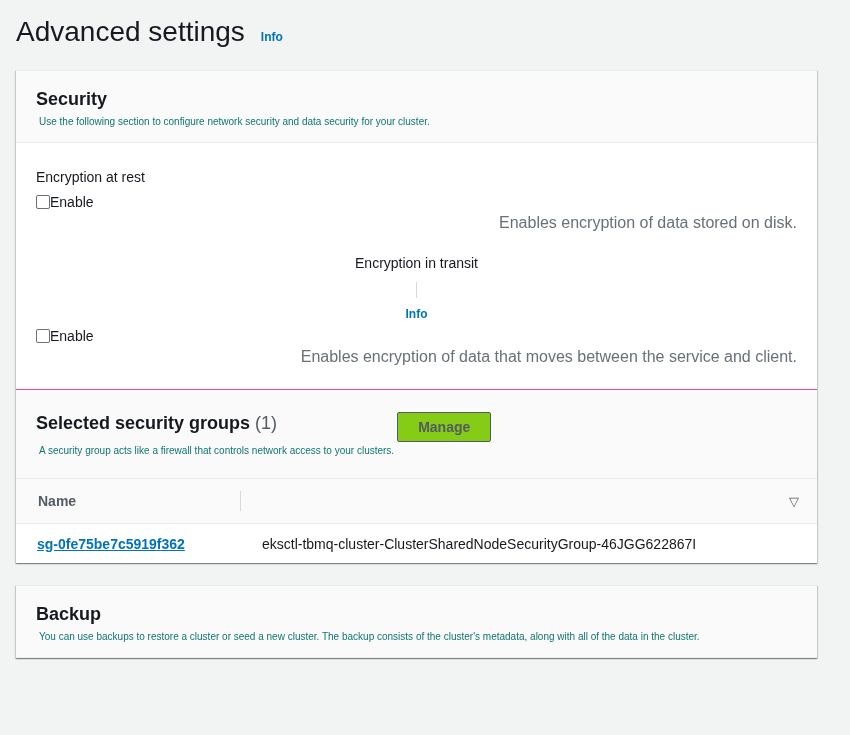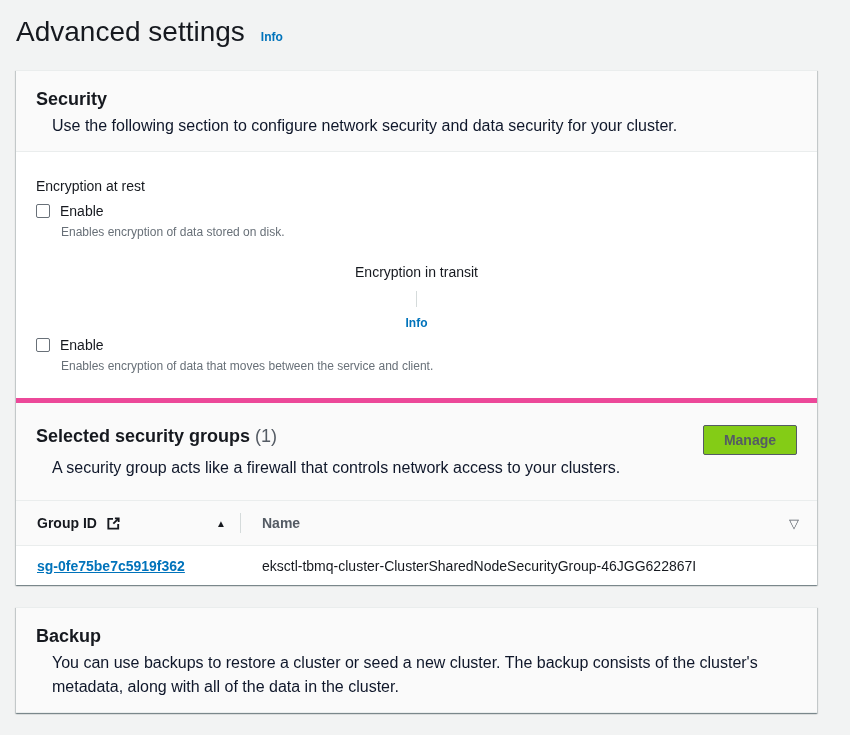--- a/index.html
+++ b/index.html
@@ -18,39 +18,39 @@
   .info-link { color: #0073bb; font-size: 12px; font-weight: 700; text-decoration: none; cursor: pointer; }
 
   .card {
     background: #fff;
     border-top: 1px solid #eaeded;
     box-shadow: 0 1px 1px 0 rgba(0,28,36,.3), 1px 1px 1px 0 rgba(0,28,36,.15), -1px 1px 1px 0 rgba(0,28,36,.15);
     margin-bottom: 22px;
   }
   .card-header { background: #fafafa; padding: 17px 20px 13px; border-bottom: 1px solid #eaeded; }
   .card-title { font-size: 18px; font-weight: 700; margin: 0; line-height: 22px; }
-  .card-desc { font-size: 16px; color: #0f172a; margin: 4px 16px 0; line-height: 1.5; }
+  .card-desc { font-size: 10px; color: #0f766e; margin: 4px 3px 0; line-height: 1.5; }
 
   .card-body { padding: 24px 20px; }
   .field + .field { margin-top: 22px; }
   .field-label-row { display: flex; align-items: center; gap: 9px; flex-direction: column; }
   .field-label { font-size: 14px; line-height: 20px; color: #16191f; }
   .v-divider { width: 1px; height: 16px; background: #d5dbdb; }
-  .checkbox-row { display: flex; align-items: center; gap: 10px; margin-top: 7px; cursor: pointer; }
+  .checkbox-row { display: flex; align-items: center; margin-top: 7px; cursor: pointer; }
   .checkbox {
     width: 14px; height: 14px; flex: none;
     border: 1px solid #687078; border-radius: 2px; background: #fff;
   }
   .checkbox-label { font-size: 14px; line-height: 16px; }
-  .help-text { font-size: 12px; color: #687078; margin: 5px 0 0 25px; line-height: 16px; }
+  .help-text { font-size: 16px; color: #687078; margin: 5px 0 0 25px; line-height: 16px; text-align: right; }
 
   .sub-header {
-    background: #fafafa; border-top: 5px solid #ec4899;
+    background: #fafafa; border-top: 1px solid #ec4899;
     padding: 22px 20px 20px;
-    display: flex; justify-content: space-between; align-items: flex-start;
+    display: flex; align-items: flex-start;
   }
   .sub-title { font-size: 18px; font-weight: 700; margin: 0; line-height: 22px; }
   .sub-count { font-weight: 400; color: #545b64; }
   .sub-header .card-desc { margin-top: 9px; }
   .btn-secondary {
     background: #84cc16; border: 1px solid #545b64; border-radius: 2px;
     color: #545b64; font-weight: 700; font-size: 14px; line-height: 18px;
     padding: 5px 20px; font-family: inherit; cursor: pointer;
   }
 
@@ -116,31 +116,20 @@
 
     <div class="sub-header">
       <div>
         <h2 class="sub-title"><span>Selected security groups</span> <span class="sub-count">(1)</span></h2>
         <p class="card-desc">A security group acts like a firewall that controls network access to your clusters.</p>
       </div>
       <button class="btn-secondary">Manage</button>
     </div>
 
     <div class="table-head">
-      <div class="th th-groupid">
-        <span>Group ID</span>
-        <span class="ext-icon">
-          <svg width="15" height="15" viewBox="0 0 16 16" fill="none" stroke="#16191f" stroke-width="2">
-            <path d="M13 8.5 V13.5 H2.5 V3 H7.5"></path>
-            <path d="M9.5 2.5 H13.5 V6.5"></path>
-            <path d="M13.2 2.8 L7.8 8.2"></path>
-          </svg>
-        </span>
-        <span class="sort-asc">▲</span>
-      </div>
       <span class="col-divider"></span>
       <div class="th th-name">
         <span>Name</span>
         <span class="sort-down">▽</span>
       </div>
     </div>
     <div class="table-row">
       <div class="cell-groupid">
         <a class="table-link">sg-0fe75be7c5919f362</a>
       </div>

